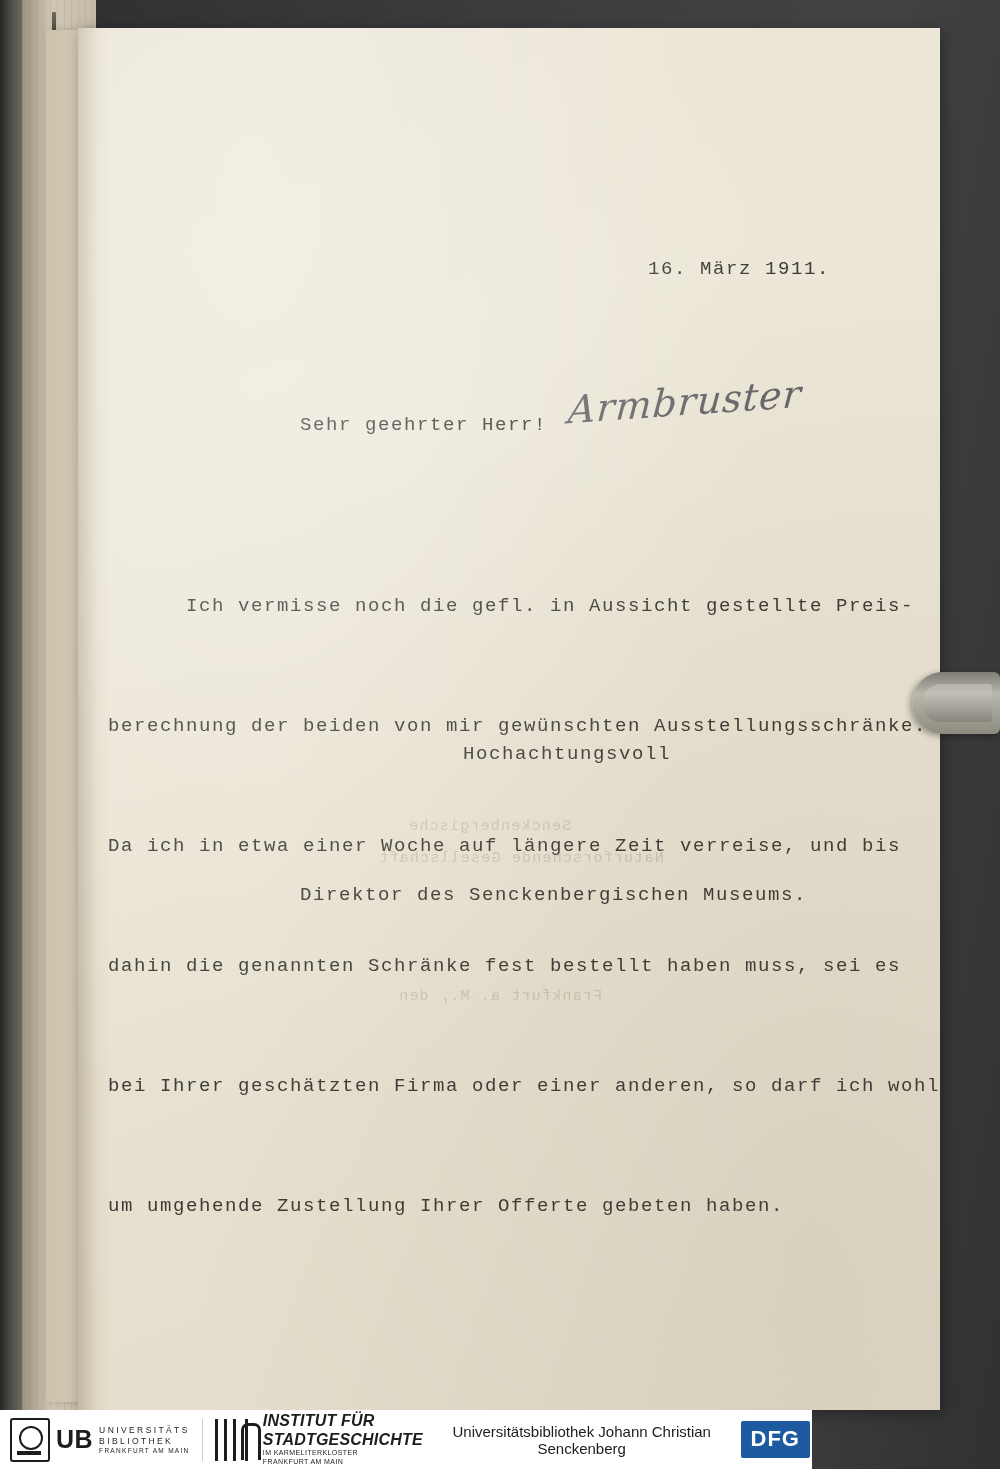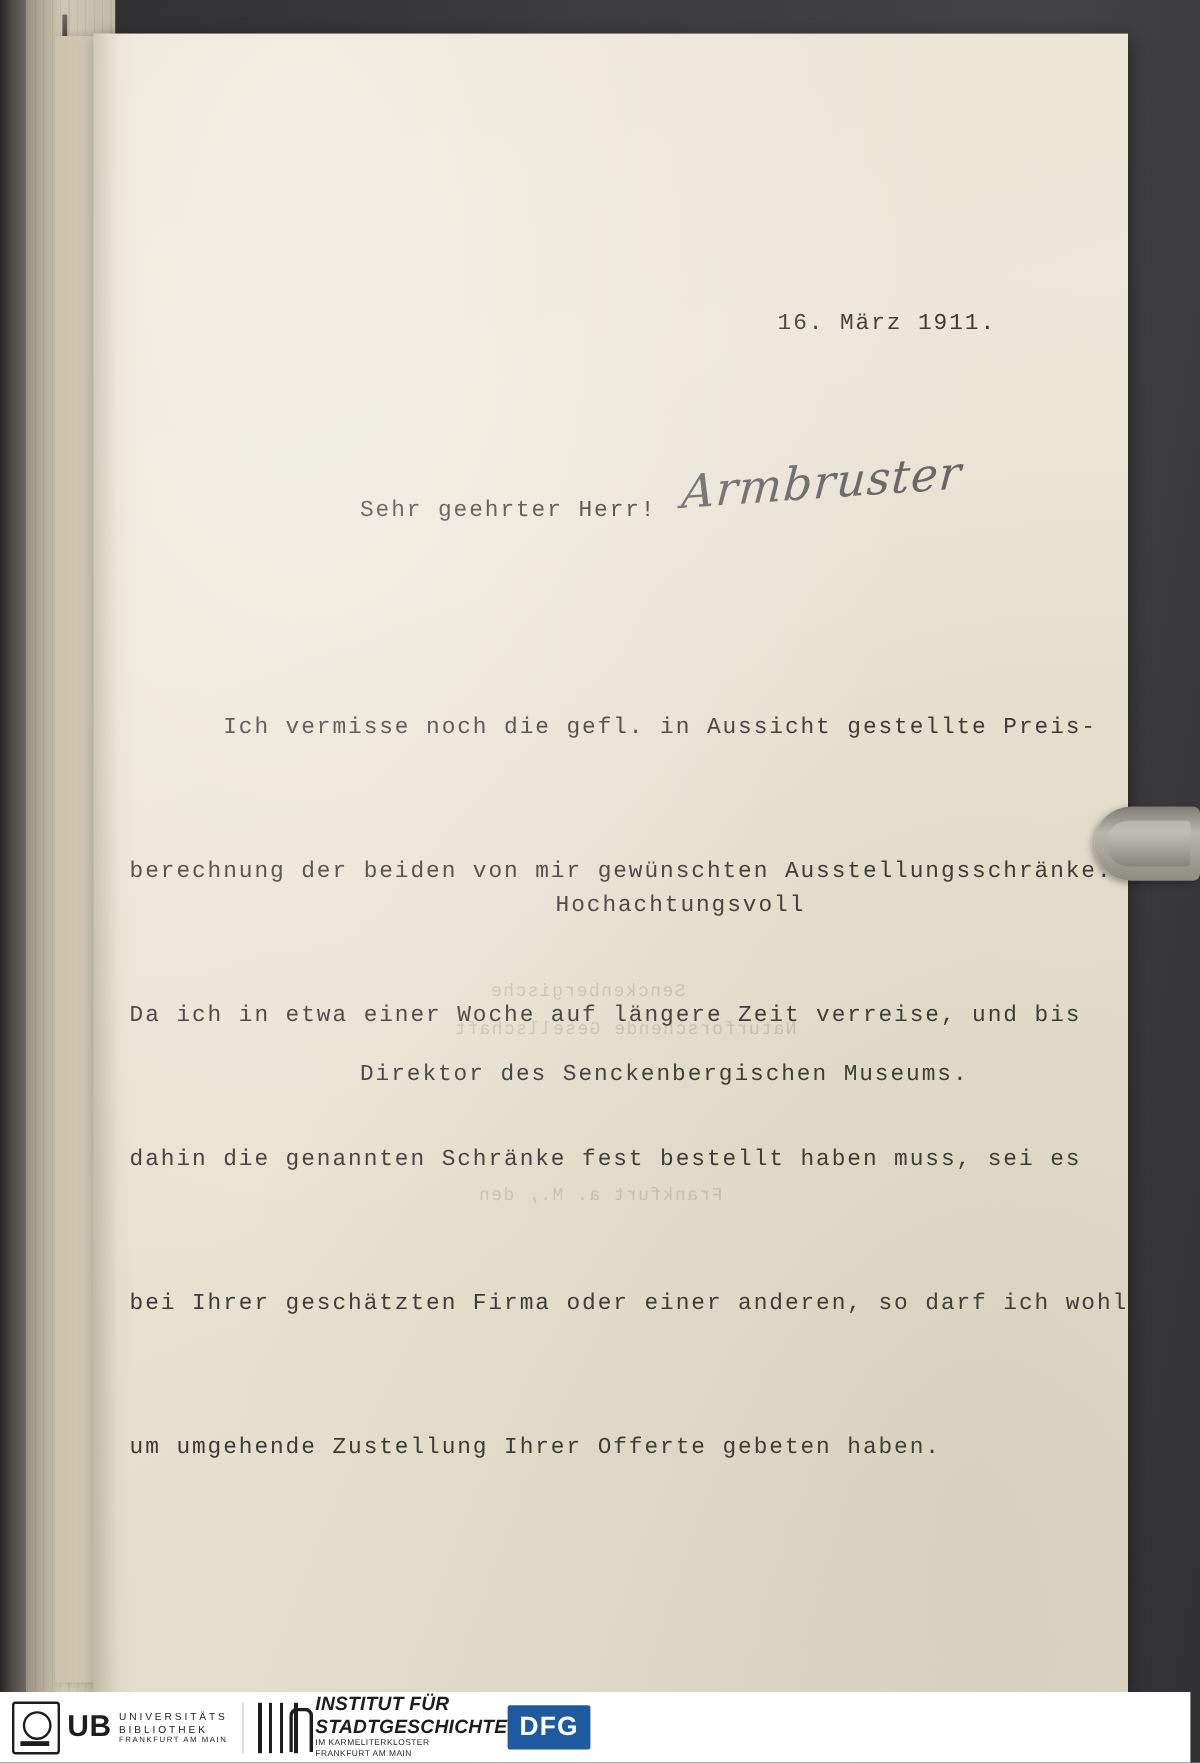--- a/index.html
+++ b/index.html
@@ -178,21 +178,21 @@
     background: linear-gradient(180deg, #6e6a60, #3f3c35);
     border-radius: 1px;
     left: 52px;
   }
 
   
   .footer {
     position: absolute;
     left: 0;
     bottom: 0;
-    width: 992px;
+    width: 812px;
     height: 59px;
     background: #ffffff;
     display: flex;
     align-items: center;
   }
   .footer-logo-ub {
     display: flex;
     align-items: center;
     margin-left: 10px;
     gap: 6px;
@@ -356,18 +356,19 @@
     <div class="footer-logo-ub" style="margin-left:0;">
       <div class="isg-mark"></div>
       <div>
         <div class="isg-text-1">INSTITUT FÜR</div>
         <div class="isg-text-1">STADTGESCHICHTE</div>
         <div class="isg-text-2">IM KARMELITERKLOSTER</div>
         <div class="isg-text-2">FRANKFURT AM MAIN</div>
       </div>
     </div>
 
+    <div class="footer-center">Universitätsbibliothek Johann Christian Senckenberg</div>
 
     <div class="dfg-logo">
       <div class="dfg-box">DFG</div>
     </div>
   </div>
 </div>
 
 </body></html>

